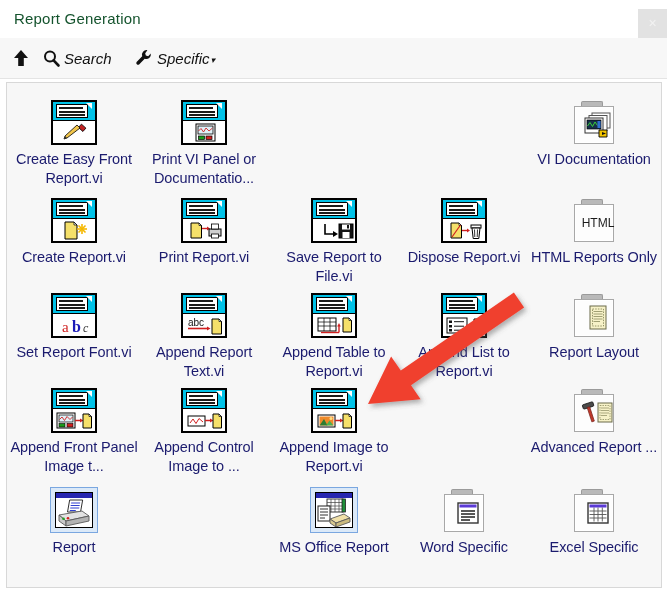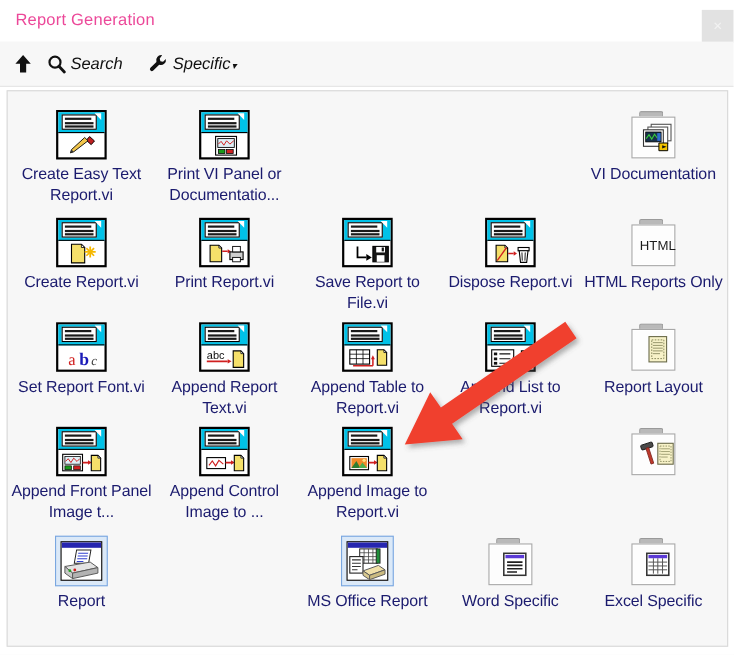--- a/index.html
+++ b/index.html
@@ -21,21 +21,21 @@
     position: absolute;
     left: 0; top: 0;
     width: 667px; height: 38px;
     background: #ffffff;
     border-bottom: 1px solid #eeeeee;
   }
   #title-text {
     position: absolute;
     left: 14px; top: 10px;
     font-size: 15px;
-    color: #ec4899;
+    color: #14532d;
     font-family: "Liberation Sans", sans-serif;
     letter-spacing: 0.2px;
     white-space: nowrap;
   }
   #close-button {
     position: absolute;
     right: 0px; top: 9px;
     width: 29px; height: 29px;
     background: #e2e2e2;
     cursor: default;
@@ -300,21 +300,21 @@
         <svg class="glyph-svg" width="44" height="22" viewBox="0 0 44 22">
       <g transform="translate(9,3)">
         <rect x="17" y="0.5" width="6" height="4.5" fill="#c02020" stroke="#000" stroke-width="0.8" transform="rotate(42 20 3)"></rect>
         <polygon points="2,14 5,13 18,3 15,0 3,11" fill="#f2c64b" stroke="#000" stroke-width="0.8"></polygon>
         <polygon points="2,14 5,13 3,11" fill="#333"></polygon>
       </g>
             </svg>
       </div>
     </div>
       </div>
-     <div class="caption">Create Easy Text Report.vi</div>
+     <div class="caption">Create Easy Front Report.vi</div>
     </div>
     <div class="cell" style="left: 132px; top: 12px;">
       <div class="iconwrap">
         <div class="vi-icon">
       <div class="band">
         <div class="doc">
           <div class="ln" style="top:2px;width:24px;"></div>
           <div class="ln" style="top:6px;width:26px;"></div>
           <div class="ln" style="top:9px;width:26px;"></div>
         </div>
@@ -706,20 +706,21 @@
         <line x1="20" y1="9" x2="28" y2="9"></line>
                   <line x1="20" y1="11.5" x2="28" y2="11.5"></line>
         <line x1="20" y1="14" x2="28" y2="14"></line>
                   <line x1="20" y1="16.5" x2="26" y2="16.5"></line>
       </g>
               </svg>
             </div>
           </div>
     </div>
       </div>
+     <div class="caption">Advanced Report ...</div>
     </div>
     <div class="cell" style="left: 262px; top: 400px;">
       <div class="iconwrap">
         <div class="sel-icon">
       <div class="sel-inner">
         <div class="topbar"></div>
         <div style="position:absolute;left:0;top:4px;width:100%;height:32px;display:flex;align-items:center;justify-content:center;">
           <svg class="glyph-svg" width="36" height="31" viewBox="0 0 36 31">
       <rect x="11" y="1" width="16" height="13" fill="#fff" stroke="#222" stroke-width="0.9"></rect>
       <g stroke="#444" stroke-width="0.7">

